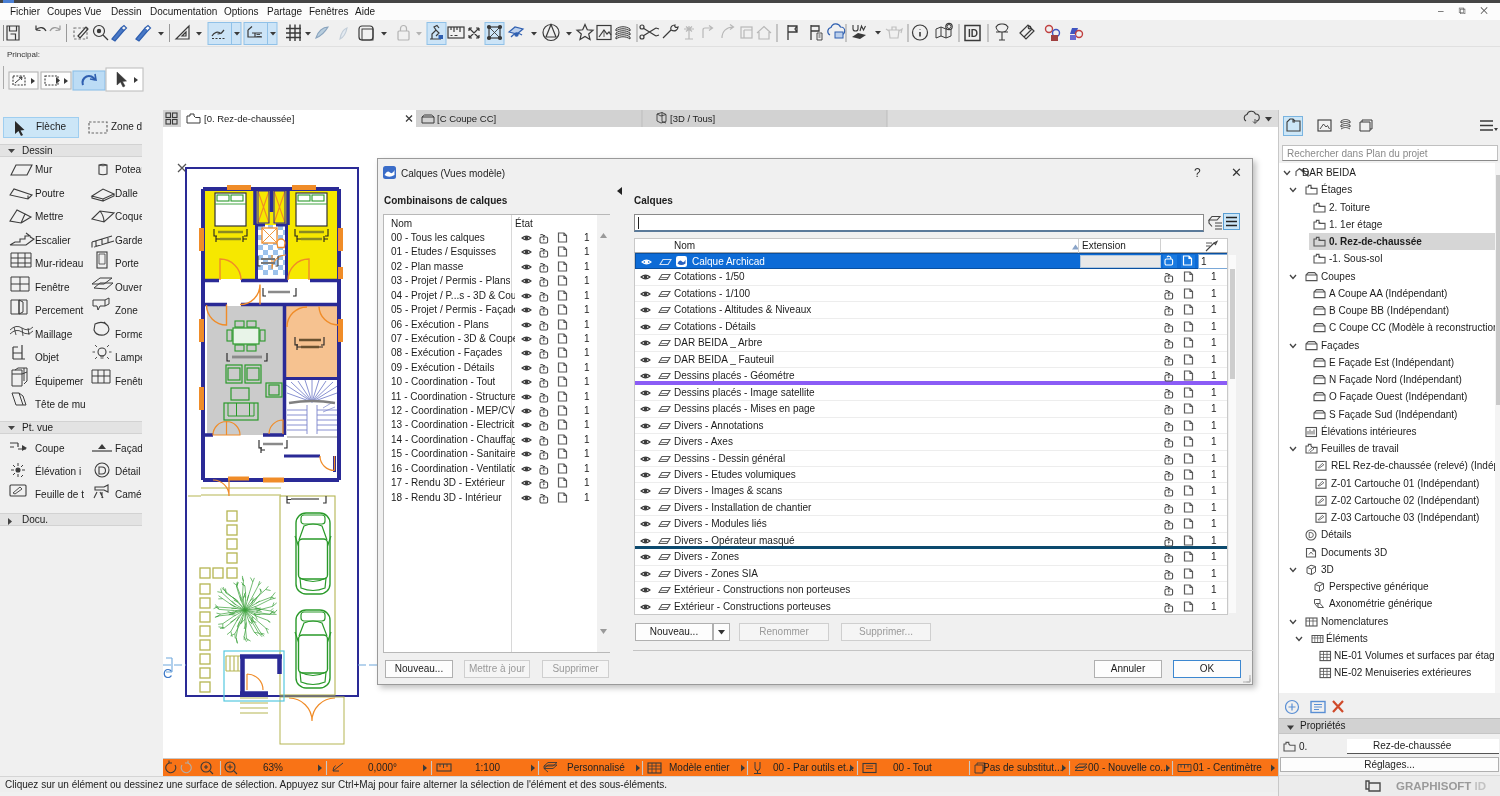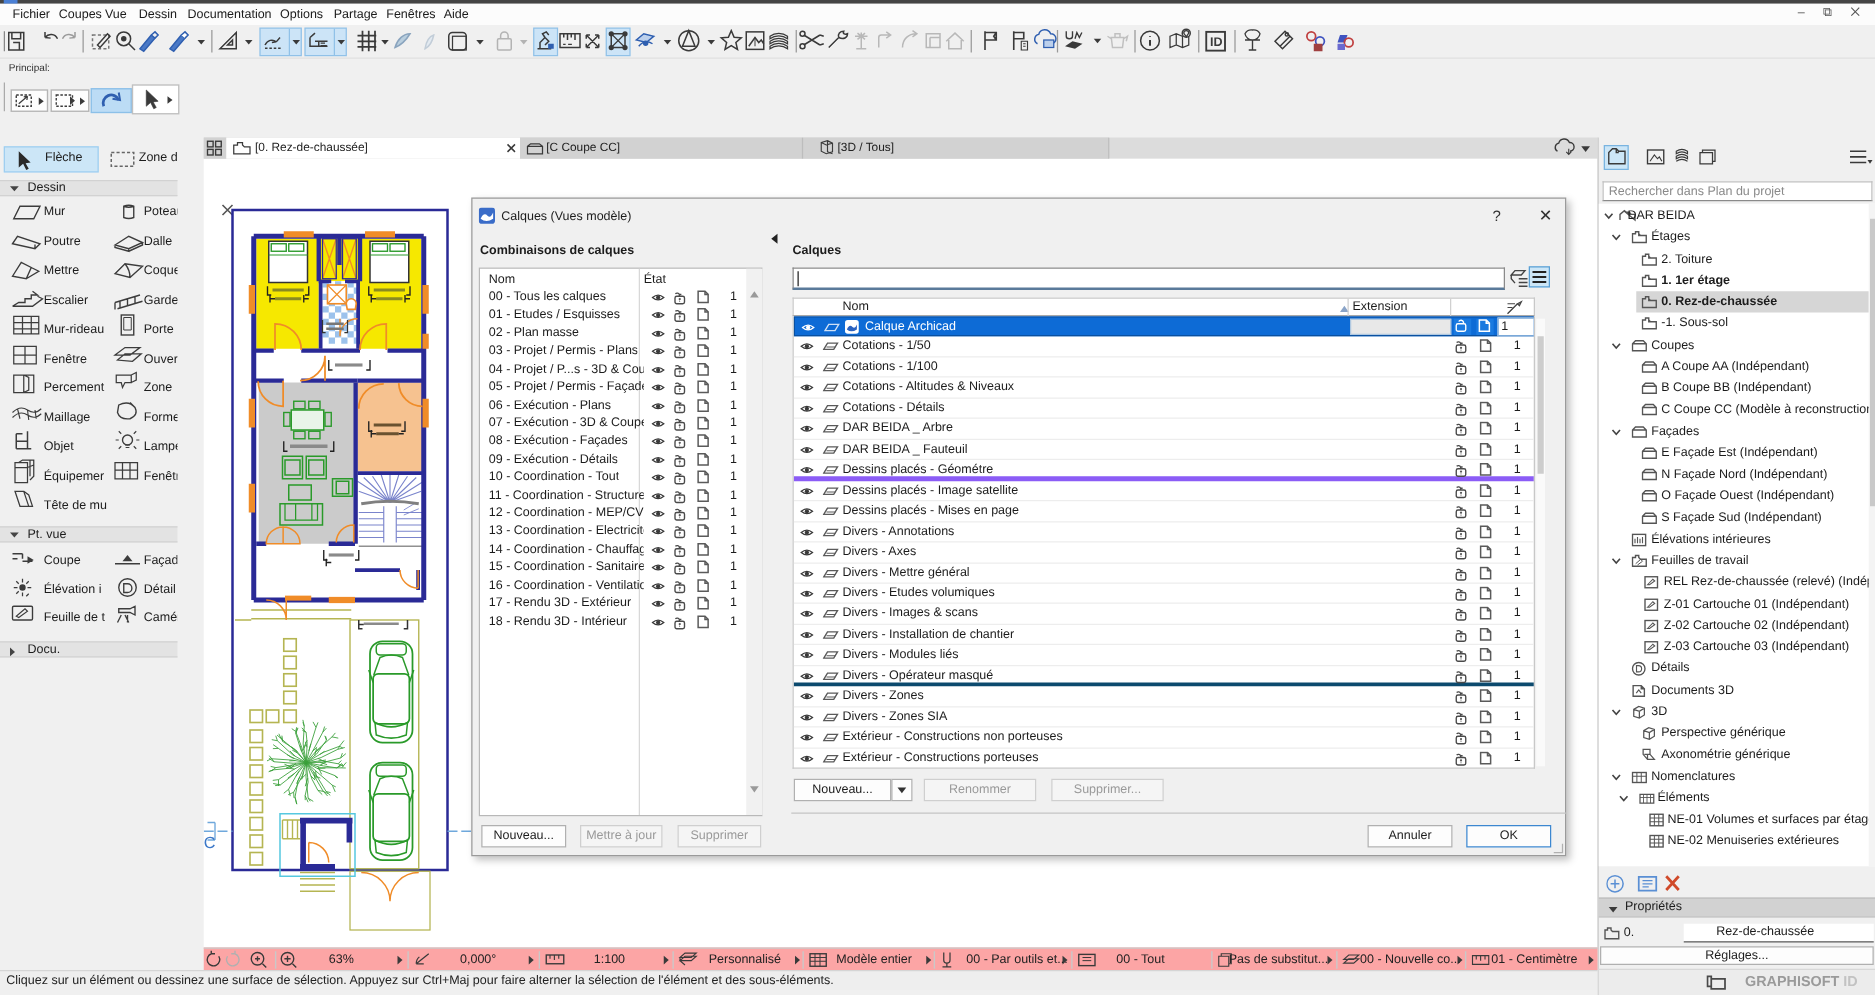--- a/index.html
+++ b/index.html
@@ -1174,21 +1174,21 @@
             </svg>
             <span style="position:absolute;left:576px">1</span>
           </div>
 <div class="lrow" style="border-bottom:1px solid #ededed;">
             <svg width="12" height="9" style="left:5px;top:4px">
               <use href="#i-eye"></use>
             </svg>
             <svg width="14" height="9" style="left:23px;top:4px">
               <use href="#i-layer"></use>
             </svg>
-            <span style="position:absolute;left:39px">Divers - Mettre général</span>
+            <span style="position:absolute;left:39px">Dessins - Dessin général</span>
             <svg width="12" height="12" style="left:529px;top:3px">
               <use href="#i-lock"></use>
             </svg>
             <svg width="11" height="12" style="left:548px;top:2px">
               <use href="#i-page"></use>
             </svg>
             <span style="position:absolute;left:576px">1</span>
           </div>
 <div class="lrow" style="border-bottom:1px solid #ededed;">
             <svg width="12" height="9" style="left:5px;top:4px">
@@ -1396,21 +1396,21 @@
               <path d="M1 10 V3 H3.4 V1.4 H6 V3 L7.4 4.4 H12 V10 Z M6 1.4 V4.4 H7.4" fill="none" stroke="#555" stroke-width="1.1"></path>
             </svg>
             <span style="position:absolute;left:42px;">Étages</span>
           </div>
 <div style="position:relative;height:17.25px;line-height:17.25px;white-space:nowrap;">
             <svg width="14" height="12" style="position:absolute;left:34px;top:3px">
               <path d="M1 10 V3 H3.4 V1.4 H6 V3 L7.4 4.4 H12 V10 Z M6 1.4 V4.4 H7.4" fill="none" stroke="#555" stroke-width="1.1"></path>
             </svg>
             <span style="position:absolute;left:50px;">2. Toiture</span>
           </div>
-<div style="position:relative;height:17.25px;line-height:17.25px;white-space:nowrap;font-weight:bold;">
+<div style="position:relative;height:17.25px;line-height:17.25px;white-space:nowrap;">
             <svg width="14" height="12" style="position:absolute;left:34px;top:3px">
               <path d="M1 10 V3 H3.4 V1.4 H6 V3 L7.4 4.4 H12 V10 Z M6 1.4 V4.4 H7.4" fill="none" stroke="#555" stroke-width="1.1"></path>
             </svg>
             <span style="position:absolute;left:50px;">1. 1er étage</span>
           </div>
 <div style="position:relative;height:17.25px;line-height:17.25px;white-space:nowrap;">
             <div style="position:absolute;left:30px;top:0;width:186px;height:17.25px;background:#d6d6d6;"></div>
             <svg width="14" height="12" style="position:absolute;left:34px;top:3px">
               <path d="M1 10 V3 H3.4 V1.4 H6 V3 L7.4 4.4 H12 V10 Z M6 1.4 V4.4 H7.4" fill="none" stroke="#555" stroke-width="1.1"></path>
             </svg>
@@ -1629,21 +1629,21 @@
     <svg width="18" height="15" style="position:absolute;left:86px;top:3px">
       <path d="M4 4 H15 V12 H4 Z M4 4 V2 H1 v8 h3" fill="none" stroke="#4a4a4a" stroke-width="1.4"></path>
     </svg>
     <span class="abs txt" style="left:117px;top:4px;font-size:11.5px;font-weight:bold;color:#9a9a9a;">GRAPHISOFT <span style="color:#c2c2c2">ID</span></span>
   </div>
 </div>
 <svg width="10" height="14" style="position:absolute;left:1268px;top:758px">
   <path d="M2 1 L8 7 L2 13 Z" fill="#222"></path>
 </svg>
 
-<div id="bottombar" class="abs" style="left:163px;top:758px;width:1115px;height:18px;background:#fca5a5;border-top:1px solid #c9c9c9;font-size:10px;color:#222;">
+<div id="bottombar" class="abs" style="left:163px;top:758px;width:1115px;height:18px;background:#f97316;border-top:1px solid #c9c9c9;font-size:10px;color:#222;">
   <svg width="1115" height="18" style="position:absolute;left:0;top:0">
     <g fill="none" stroke="#3a3a3a" stroke-width="1.1">
       <path d="M6 4 A5 5 0 1 0 12 6 M6 4 V1.5 M6 4 H9"></path>
       <path d="M25 4 A5 5 0 1 1 19 6 M25 4 V1.5 M25 4 H22" stroke="#b0b0b0"></path>
       <circle cx="43" cy="8" r="5"></circle>
           <path d="M47 12 L50 15 M41 8 h4 M43 6 v4"></path>
       <path d="M57.5 2 V16" stroke="#c9c9c9"></path>
       <circle cx="67" cy="8" r="5"></circle>
           <path d="M71 12 L74 15 M64.5 8 h5 M67 5.5 v5"></path>
       <path d="M155 5.5 l4 3.5 l-4 3.5 Z" fill="#3a3a3a" stroke="none"></path>

